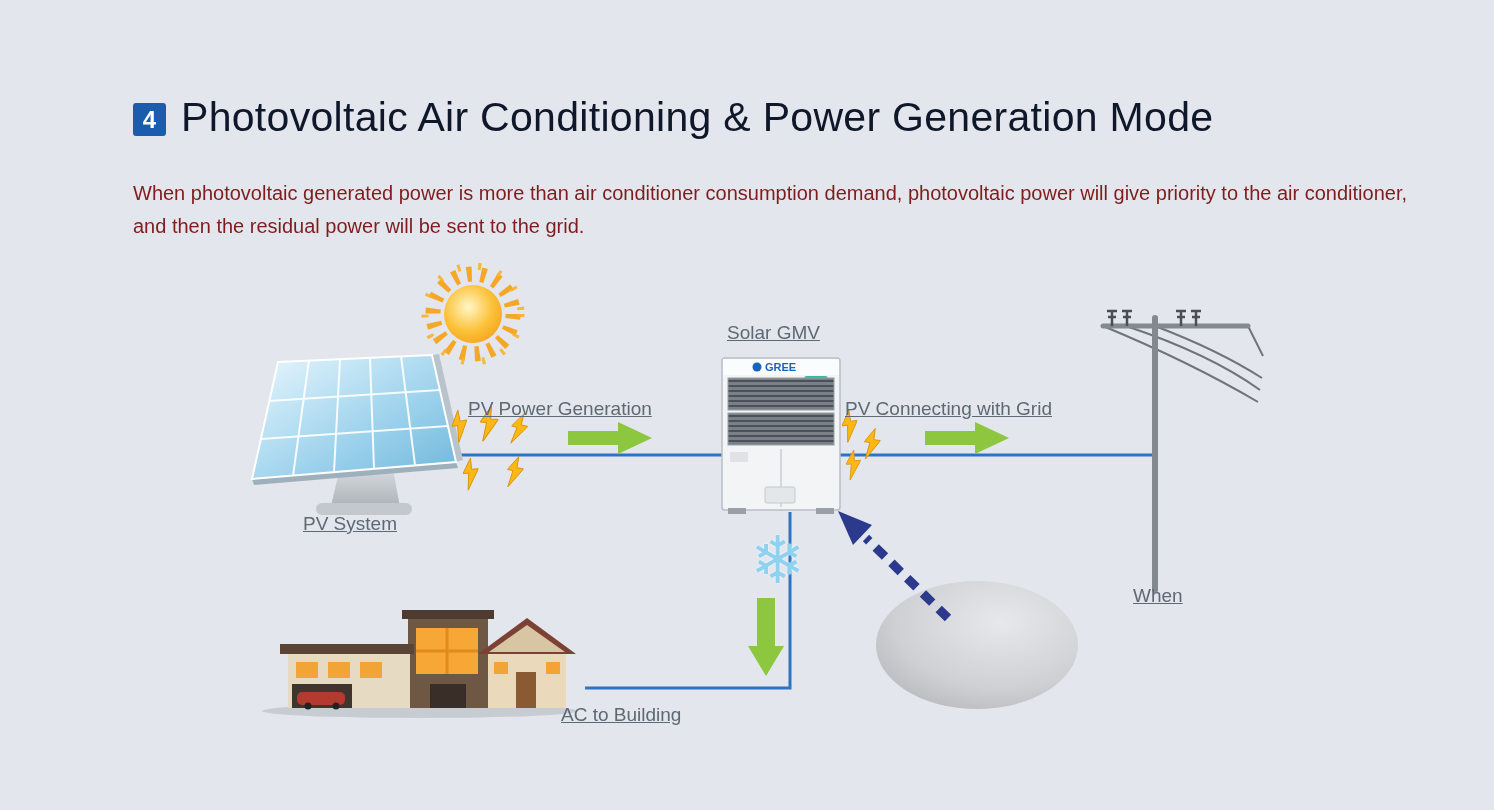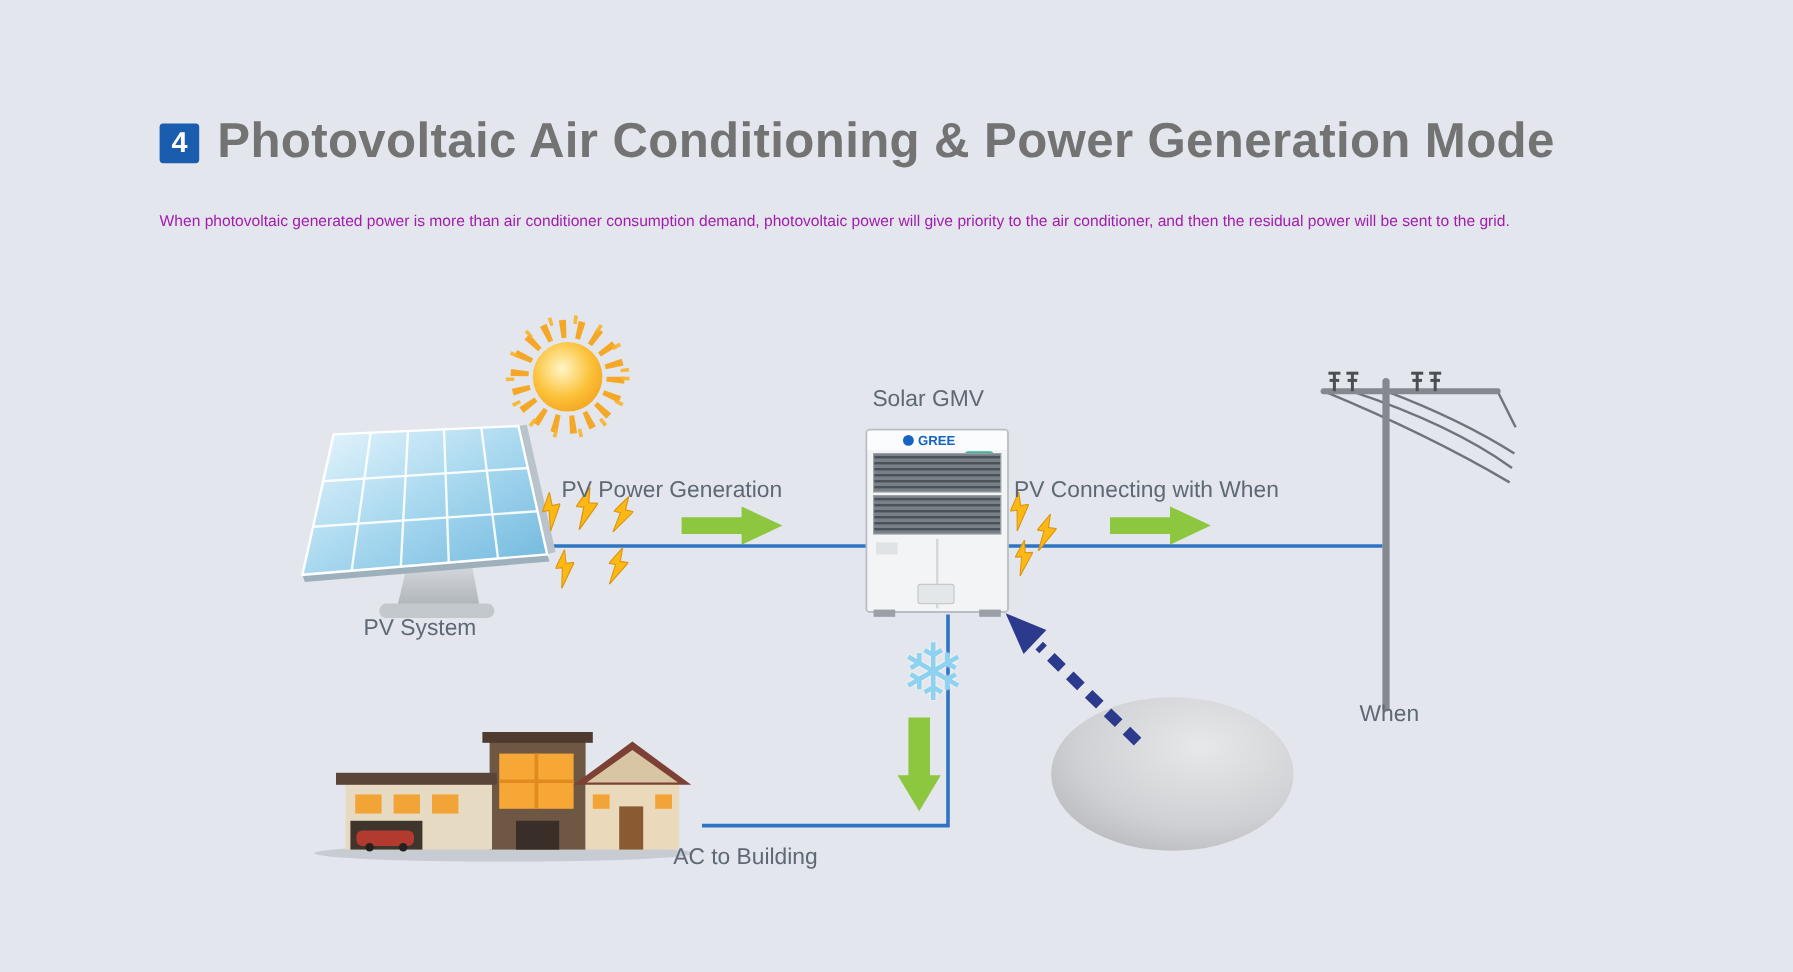--- a/index.html
+++ b/index.html
@@ -6,30 +6,30 @@
   .stage{
     position:relative;width:1494px;height:810px;background:#e3e6ec;
     overflow:hidden;font-family:"Liberation Sans",sans-serif;
   }
   .badge{
     position:absolute;left:133px;top:103px;width:33px;height:33px;
     background:#1a5dae;color:#fff;font-weight:bold;font-size:24px;
     display:flex;align-items:center;justify-content:center;border-radius:3px;
   }
   .title{
-    position:absolute;left:181px;top:94px;font-size:41px;color:#737373;
-    letter-spacing:.3px;white-space:nowrap;font-weight:bold;
+    position:absolute;left:181px;top:94px;font-size:41px;color:#0f172a;
+    letter-spacing:.3px;white-space:nowrap;
   }
   .desc{
-    position:absolute;left:133px;top:167px;width:1280px;
-    font-size:13px;line-height:33px;color:#a21caf;
+    position:absolute;left:133px;top:177px;width:1280px;
+    font-size:20px;line-height:33px;color:#7f1d1d;
   }
   .diagram-svg{position:absolute;left:0;top:0;}
   .label{
-    position:absolute;font-size:19px;color:#5e6974;white-space:nowrap;
+    position:absolute;font-size:19px;color:#5e6974;white-space:nowrap;text-decoration:underline;
   }
   .ims-label{
     position:absolute;left:877px;top:617px;width:202px;text-align:center;
     font-size:18px;line-height:26px;color:#67696c;
   }
   .snowflake{
     position:absolute;left:750px;top:527px;font-size:66px;line-height:1;
     color:#8fd2ef;text-shadow:0 0 2px #ffffff;
   }
 </style>
@@ -195,18 +195,18 @@
     <g>
       <line x1="948" y1="618" x2="866" y2="538" stroke="#2b3a8c" stroke-width="9" stroke-dasharray="13 9"></line>
       <polygon points="838,511 872,525 853,545" fill="#2b3a8c"></polygon>
     </g>
   </svg>
 
   <div class="snowflake">❄</div>
 
   <div class="label" style="left:468px;top:398px">PV Power Generation</div>
   <div class="label" style="left:727px;top:322px">Solar GMV</div>
-  <div class="label" style="left:845px;top:398px">PV Connecting with When</div>
+  <div class="label" style="left:845px;top:398px">PV Connecting with Grid</div>
   <div class="label" style="left:303px;top:513px">PV System</div>
   <div class="label" style="left:1133px;top:585px">When</div>
   <div class="label" style="left:561px;top:704px">AC to Building</div>
 
 </div>
 
 </body></html>

